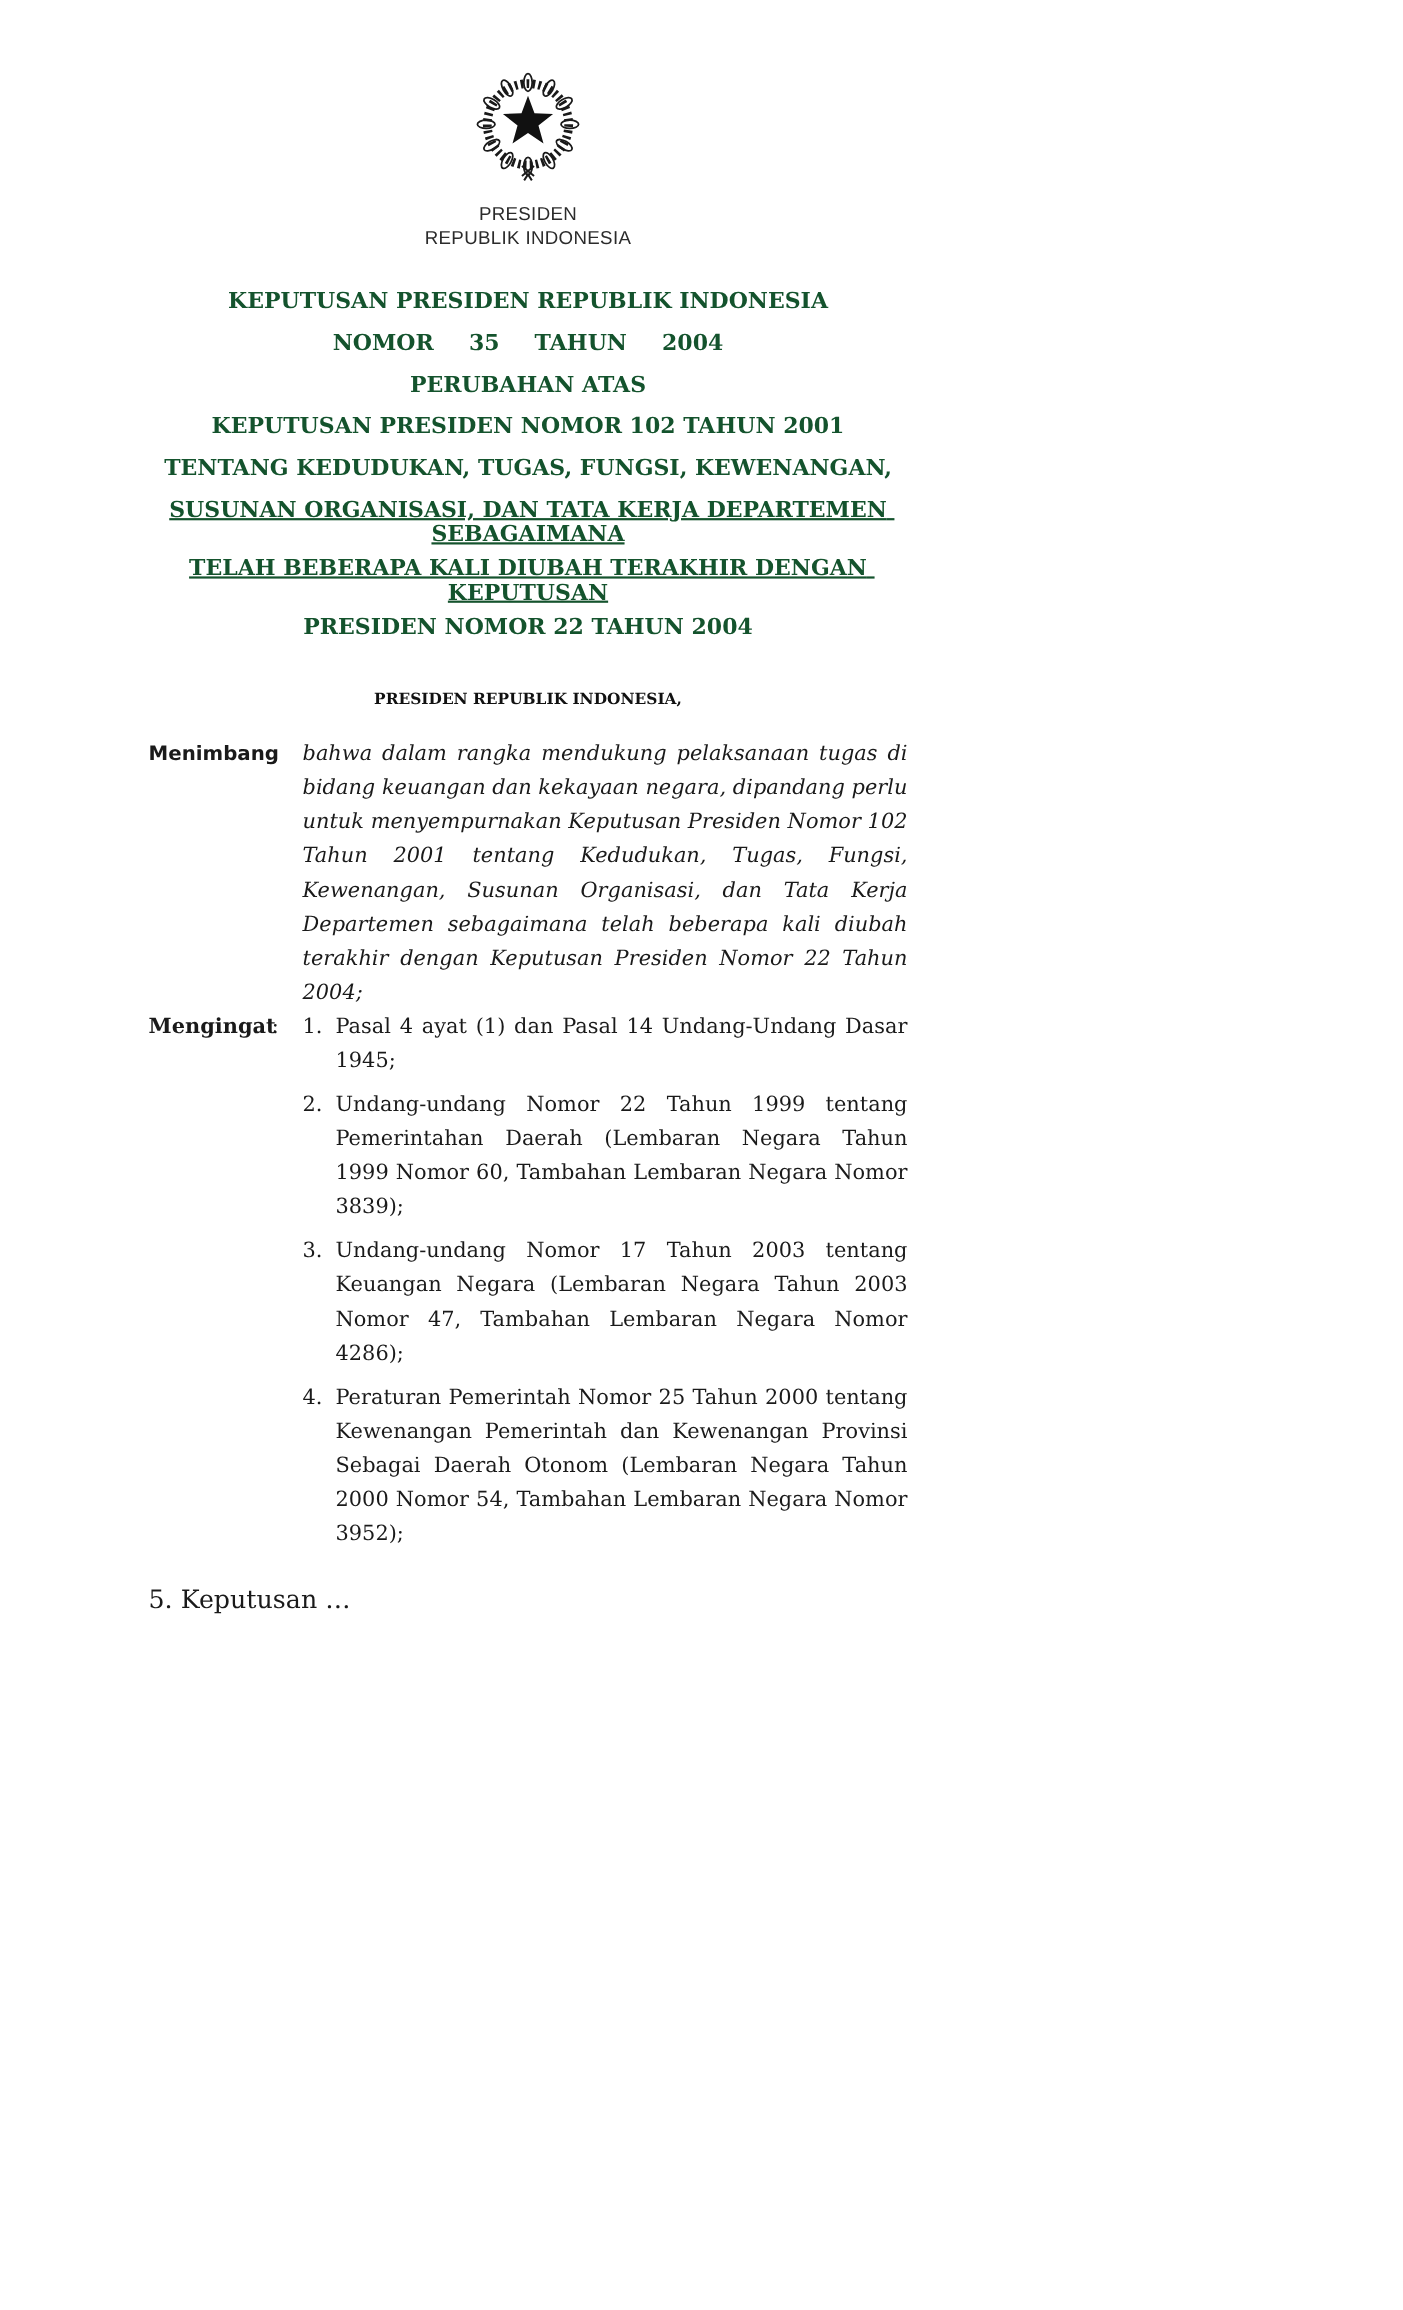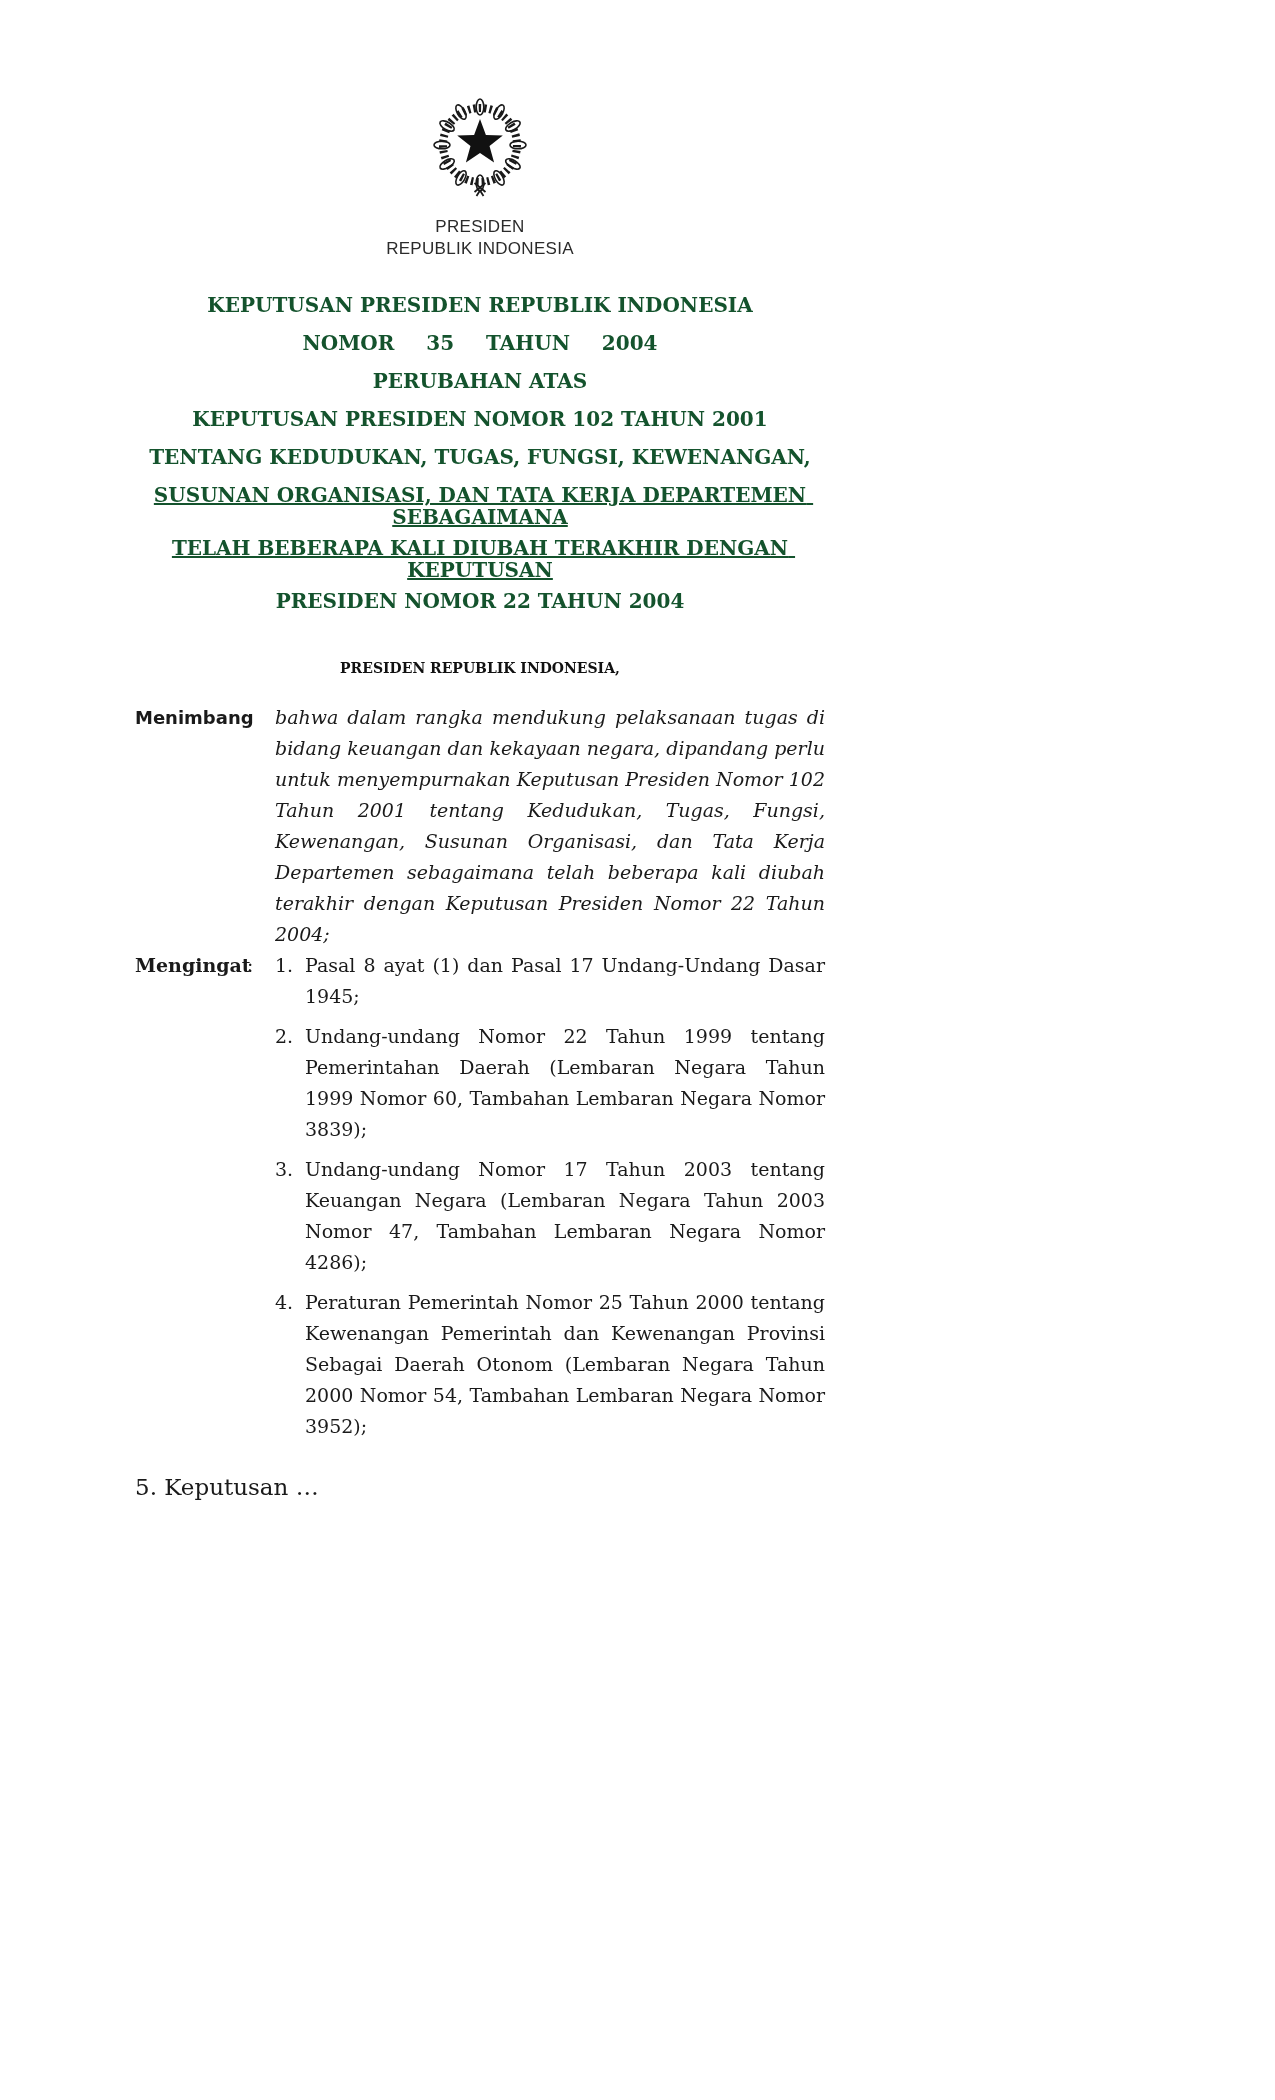--- a/index.html
+++ b/index.html
@@ -18,21 +18,21 @@
     width: 1275px;
     height: 2100px;
     background: #ffffff;
     overflow: hidden;
   }
   .content {
     position: absolute;
     left: 135px;
     top: 0;
     width: 690px;
-    padding-top: 88px;
+    padding-top: 56px;
   }
   .emblem-wrap {
     text-align: center;
   }
   .agency {
     margin-top: 6px;
     text-align: center;
     font-family: "Liberation Sans", sans-serif;
     font-size: 17px;
     line-height: 22px;
@@ -167,21 +167,21 @@
       <div>:</div>
       <div class="clause-body">bahwa dalam rangka mendukung pelaksanaan tugas di bidang keuangan dan kekayaan negara, dipandang perlu untuk menyempurnakan Keputusan Presiden Nomor 102 Tahun 2001 tentang Kedudukan, Tugas, Fungsi, Kewenangan, Susunan Organisasi, dan Tata Kerja Departemen sebagaimana telah beberapa kali diubah terakhir dengan Keputusan Presiden Nomor 22 Tahun 2004;</div>
     </div>
 
     <div class="clause mengingat">
       <div class="label-serif">Mengingat</div>
       <div>:</div>
       <div>
         <div class="list-item">
           <span class="num">1.</span>
-          <span class="item-text">Pasal 8 ayat (1) dan Pasal 17 Undang-Undang Dasar 1945;</span>
+          <span class="item-text">Pasal 4 ayat (1) dan Pasal 14 Undang-Undang Dasar 1945;</span>
         </div>
         <div class="list-item">
           <span class="num">2.</span>
           <span class="item-text">Undang-undang Nomor 22 Tahun 1999 tentang Pemerintahan Daerah (Lembaran Negara Tahun 1999 Nomor 60, Tambahan Lembaran Negara Nomor 3839);</span>
         </div>
         <div class="list-item">
           <span class="num">3.</span>
           <span class="item-text">Undang-undang Nomor 17 Tahun 2003 tentang Keuangan Negara (Lembaran Negara Tahun 2003 Nomor 47, Tambahan Lembaran Negara Nomor 4286);</span>
         </div>
         <div class="list-item">

